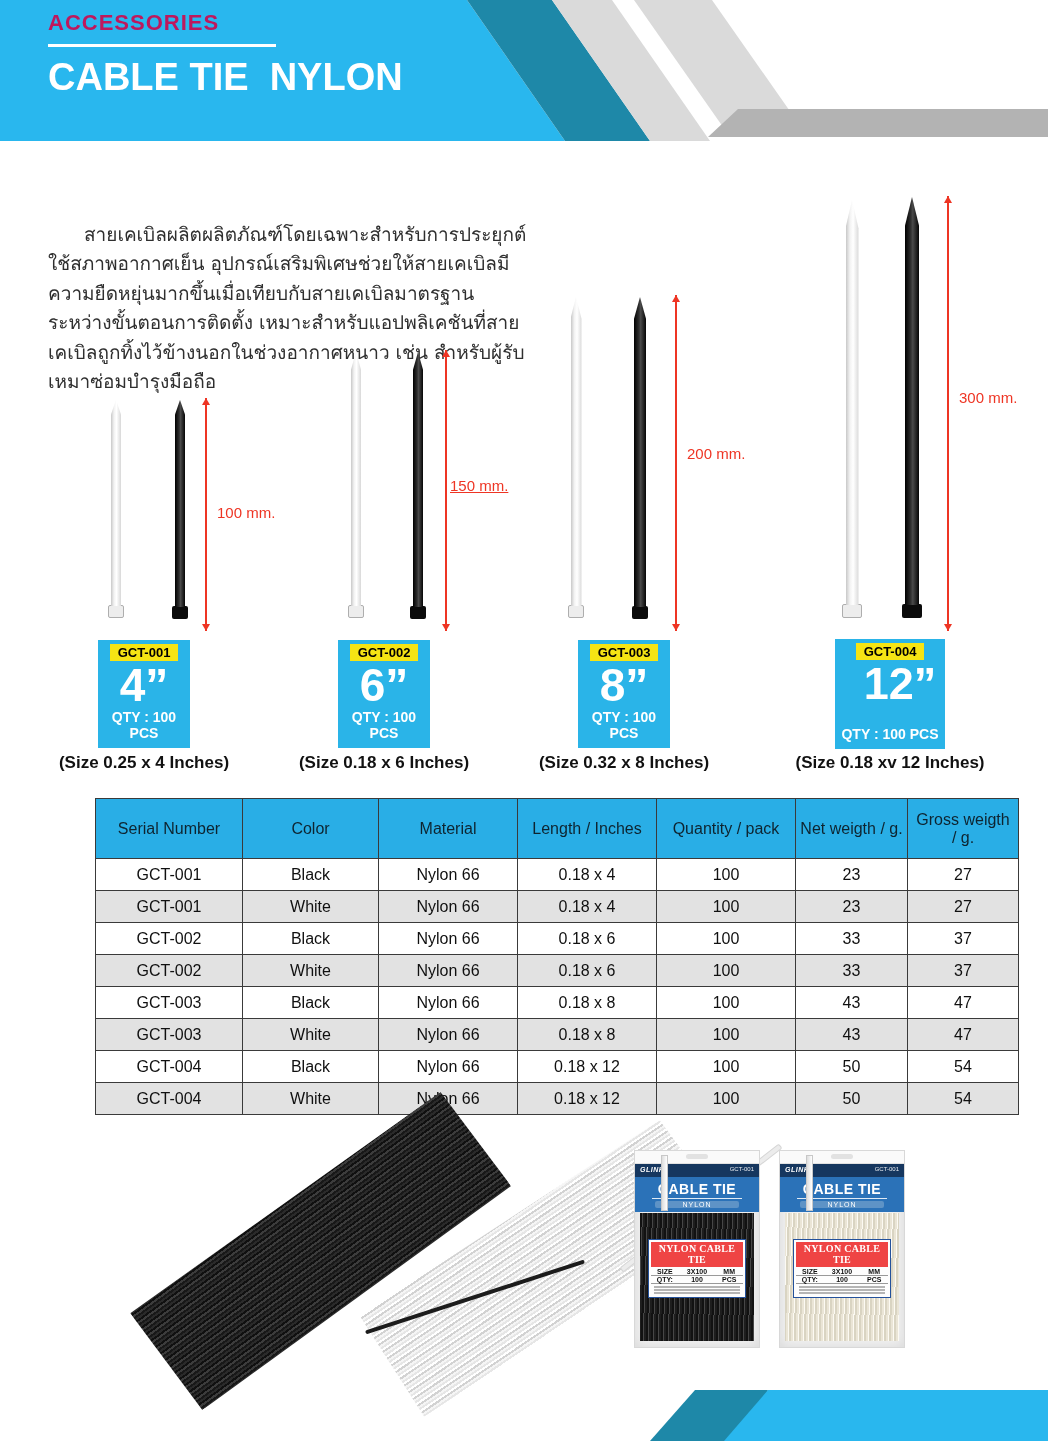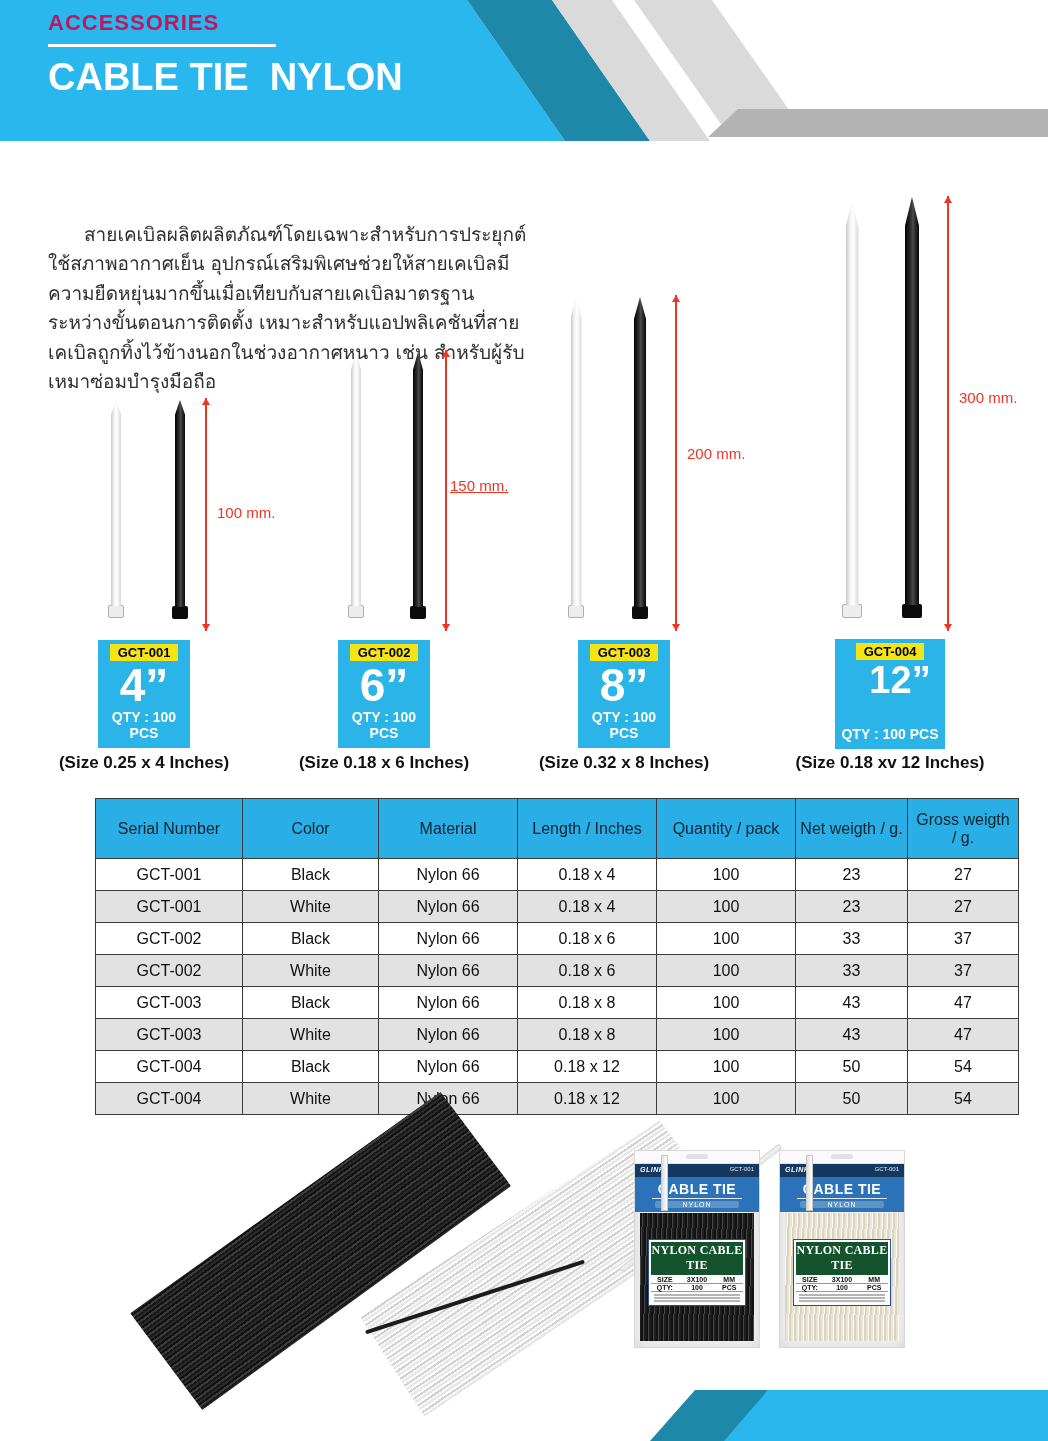--- a/index.html
+++ b/index.html
@@ -55,21 +55,21 @@
   .ml2{left:687px;top:445px;} .ml3{left:959px;top:389px;}
 
   
   .card{position:absolute;background:#2ab4e8;text-align:center;}
   .c0{left:98px;top:640px;width:92px;height:108px;}
   .c1{left:338px;top:640px;width:92px;height:108px;}
   .c2{left:578px;top:640px;width:92px;height:108px;}
   .c3{left:835px;top:639px;width:110px;height:110px;}
   .tag{display:inline-block;margin-top:4px;background:#f5e414;color:#000;font-size:13px;font-weight:bold;padding:1px 8px;}
   .big{color:#fff;font-weight:bold;font-size:46px;line-height:1.02;margin-top:1px;}
-  .c3 .big{font-size:38px;padding-left:20px;}
+  .c3 .big{font-size:45px;padding-left:20px;}
   .qty{position:absolute;left:0;right:0;bottom:7px;color:#fff;font-weight:bold;font-size:14px;}
   .caption{position:absolute;width:250px;text-align:center;font-size:17px;font-weight:bold;color:#111;}
   .cap0{left:19px;top:753px;} .cap1{left:259px;top:753px;}
   .cap2{left:499px;top:753px;} .cap3{left:765px;top:753px;}
 
   
   .spec{position:absolute;left:95px;top:798px;width:860px;border-collapse:collapse;table-layout:fixed;font-size:16px;color:#101010;}
   .spec th,.spec td{border:1px solid #3a3a3a;text-align:center;vertical-align:middle;padding:0 4px;overflow:hidden;}
   .spec th{background:#29aee6;color:#0e2430;font-weight:normal;height:59px;}
   .spec td{height:31px;background:#fff;}
@@ -100,21 +100,21 @@
   .pkg-brand{font-size:7px;font-weight:bold;font-style:italic;letter-spacing:.5px;}
   .pkg-model{font-size:6px;opacity:.9;}
   .pkg-title{text-align:center;margin-top:3px;}
   .pkg-title span{display:inline-block;font-size:14px;font-weight:bold;letter-spacing:.5px;border-bottom:1px solid rgba(255,255,255,.85);padding:0 6px 1px;}
   .pkg-sub{width:68%;margin:2px auto 0;background:#5e93c6;color:#fff;font-size:7px;text-align:center;letter-spacing:1px;border-radius:2px;}
   .pkg-ties{position:absolute;left:5px;right:5px;top:62px;bottom:6px;z-index:1;}
   .pkg1 .pkg-ties{background:repeating-linear-gradient(92deg,#121212 0 2px,#474747 2px 3px,#1e1e1e 3px 5px);}
   .pkg2 .pkg-ties{background:repeating-linear-gradient(92deg,#eae5d6 0 2px,#fcfaf3 2px 3px,#d9d4c2 3px 5px);}
   .pkg-tie-peek{position:absolute;left:26px;top:4px;width:5px;height:54px;background:linear-gradient(90deg,#ddd,#fff);border:1px solid #c8c8c8;z-index:3;}
   .pkg-label{position:absolute;left:50%;top:88px;transform:translateX(-50%);width:98px;background:#fdfdfd;border:1px solid #23519b;padding:2px;z-index:4;box-sizing:border-box;}
-  .lbl-title{background:#14532d;color:#fff;font-family:"Liberation Serif",serif;font-weight:bold;font-size:12px;text-align:center;padding:1px 0 2px;letter-spacing:.3px;}
+  .lbl-title{background:#ef4444;color:#fff;font-family:"Liberation Serif",serif;font-weight:bold;font-size:10px;text-align:center;padding:1px 0 2px;letter-spacing:.3px;}
   .lbl-grid{margin-top:1px;}
   .lbl-row{display:grid;grid-template-columns:30% 40% 30%;font-size:7px;font-weight:bold;color:#111;text-align:center;border-bottom:1px solid #999;}
   .lbl-fine{margin-top:2px;}
   .lbl-fine i{display:block;height:2px;background:#b5b5b5;margin:1px 3px;}
 
   
   .footer-teal{position:absolute;left:650px;top:1390px;width:118px;height:51px;background:#1e88a8;clip-path:polygon(45px 0,118px 0,94px 100%,0 100%);}
   .footer-bar{position:absolute;left:724px;right:0;top:1390px;height:51px;background:#29b7ee;clip-path:polygon(44px 0,100% 0,100% 100%,0 100%);}
 </style>
 </head>

